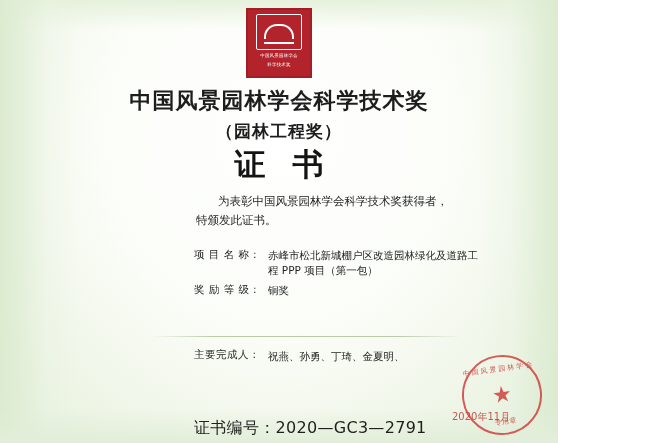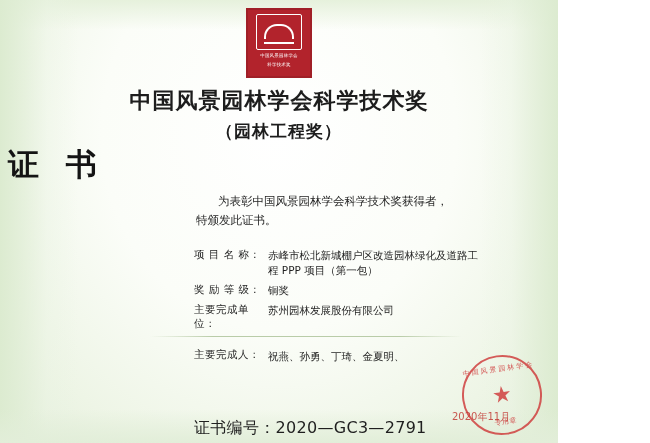--- a/index.html
+++ b/index.html
@@ -134,21 +134,21 @@
     font-weight: bold;
     color: #1d1d1d;
     letter-spacing: 1px;
     font-family: "DejaVu Sans", sans-serif;
   }
   .title-big {
     position: absolute;
     top: 144px;
     left: 0;
     right: 0;
-    text-align: left;
+    text-align: center;
     font-size: 31px;
     font-weight: bold;
     color: #141414;
     letter-spacing: 8px;
     text-indent: 8px;
     font-family: "DejaVu Sans", sans-serif;
   }
 
   
   .body-block {
@@ -316,24 +316,20 @@
         <span>赤峰市松北新城棚户区改造园林绿化及道路工</span>
         <span class="line2">程 PPP 项目（第一包）</span>
       </div>
     </div>
 
     <div class="field-row">
       <div class="field-label">奖 励 等 级：</div>
       <div class="field-value">铜奖</div>
     </div>
 
-    <div class="field-row">
-      <div class="field-label">主要完成单位：</div>
-      <div class="field-value">苏州园林发展股份有限公司</div>
-    </div>
 
   </div>
 
   <div class="divider"></div>
 
   <div class="contributors">
     <div class="contrib-row">
       <div class="contrib-label">主要完成人：</div>
       <div class="contrib-names">
         <span>祝燕、孙勇、丁琦、金夏明、</span>

